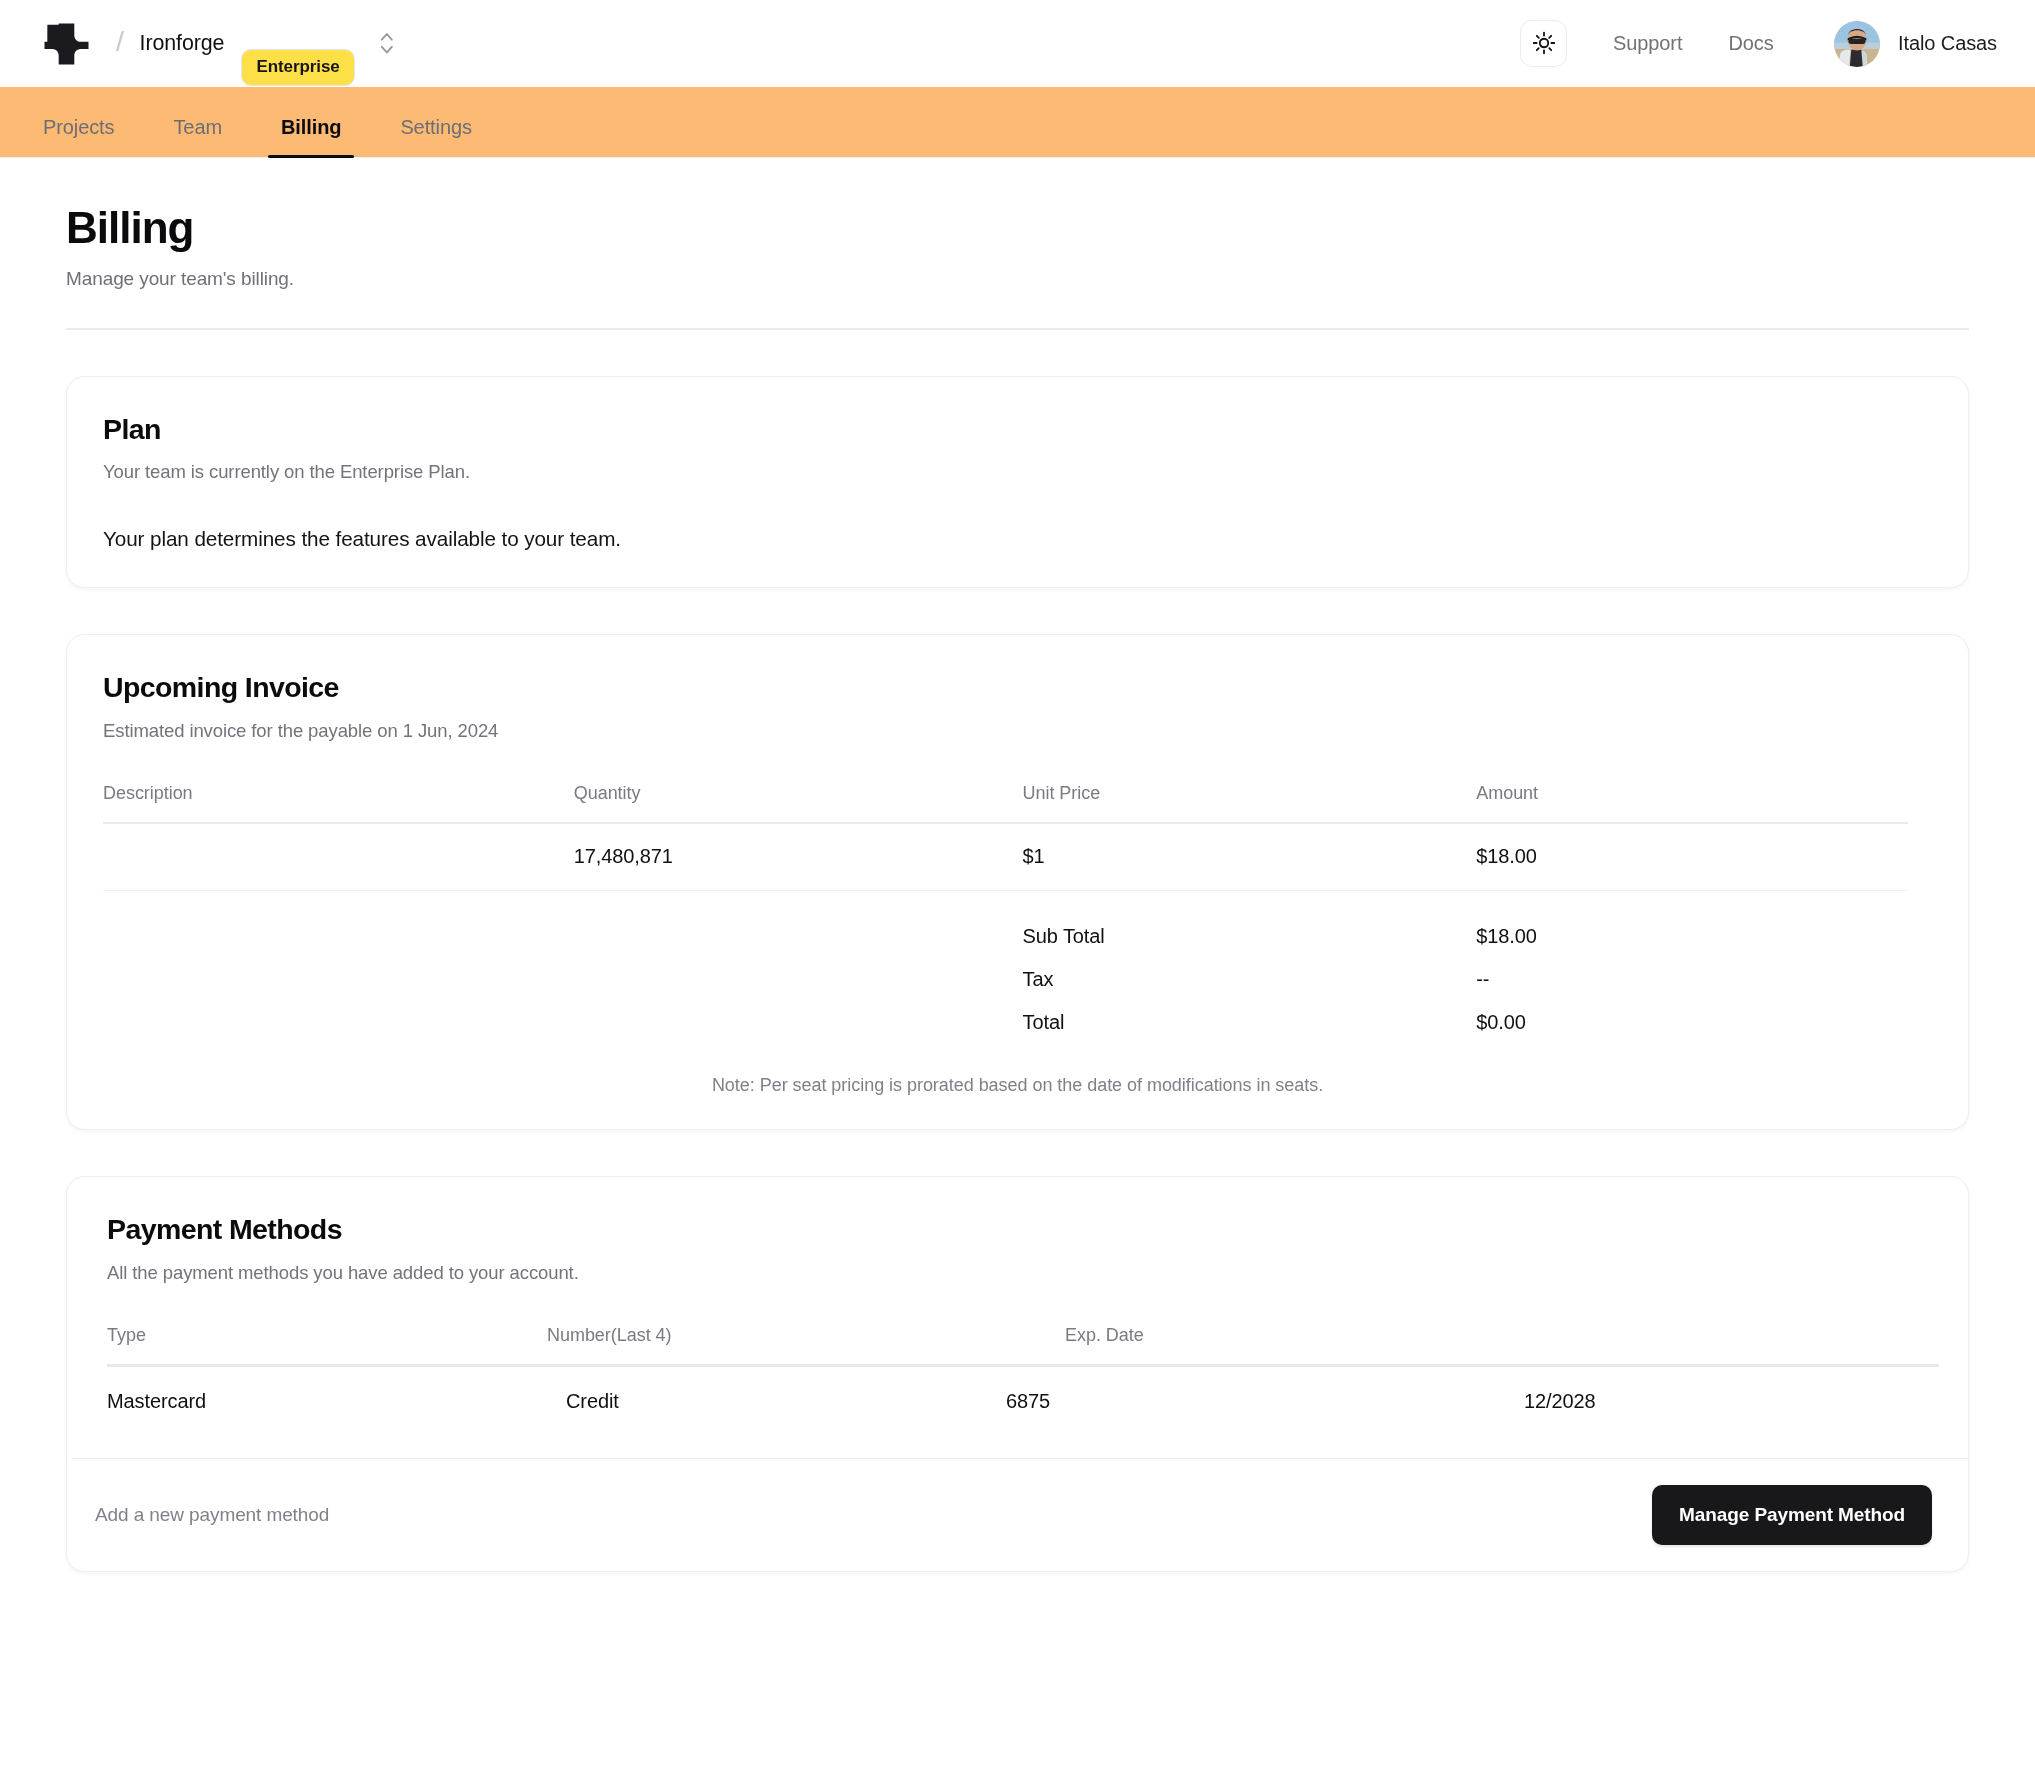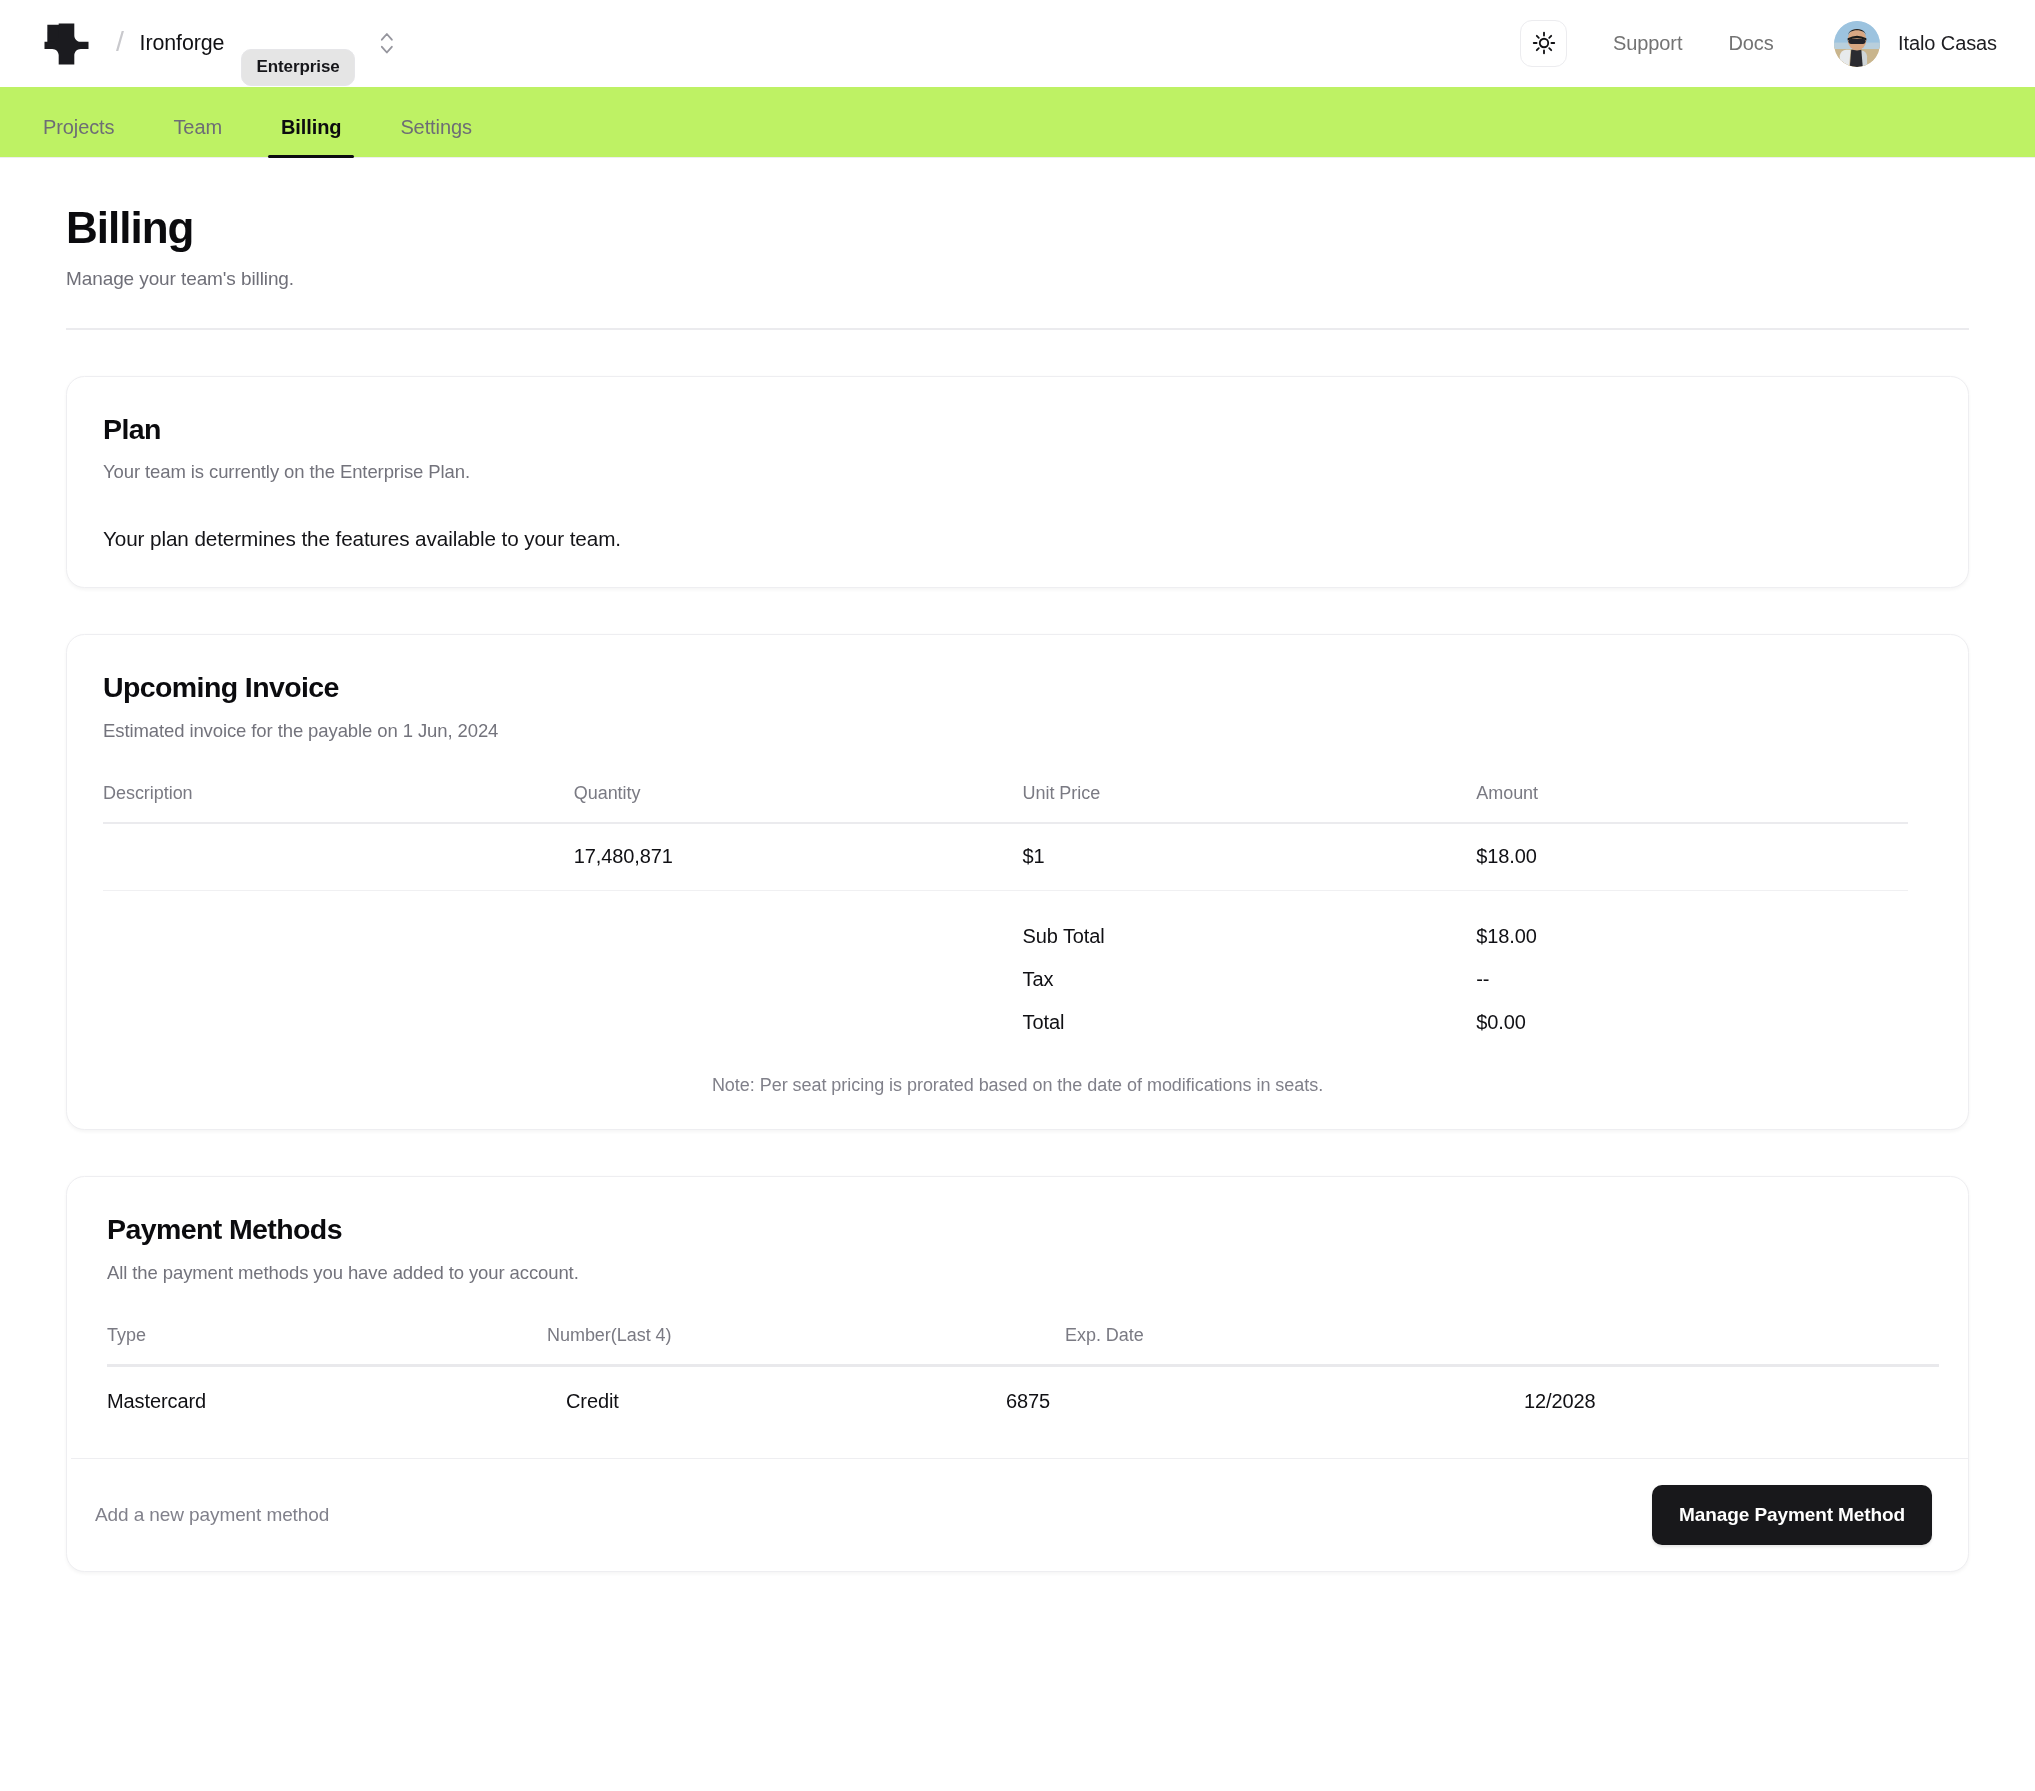--- a/index.html
+++ b/index.html
@@ -47,21 +47,21 @@
   }
   .plan-chip {
     margin-left: 17px;
     border: 1.4px solid #e6e6e9;
     border-radius: 10px;
     padding: 6.4px 14.2px 7.8px;
     font-size: 17px;
     font-weight: 700;
     color: #16161a;
     letter-spacing: -0.1px;
-    background: #e5e5e5;
+    background: #fde047;
     white-space: nowrap;
     margin-top: 48px;
   }
   .switcher-arrows {
     margin-left: 23px;
     width: 18.5px;
     height: 31px;
     display: flex;
     flex-direction: column;
     align-items: center;
@@ -114,21 +114,21 @@
     letter-spacing: -0.1px;
   }
 
   
   .navtabs {
     height: 71px;
     display: flex;
     align-items: flex-end;
     padding: 0 0 0 30px;
     border-bottom: 1.4px solid #ededf0;
-    background: #bef264;
+    background: #fdba74;
   }
   .tab {
     font-size: 20px;
     color: #6d6d75;
     padding: 0 13px 18.5px;
     margin-right: 33px;
     position: relative;
     letter-spacing: -0.1px;
     white-space: nowrap;
   }

